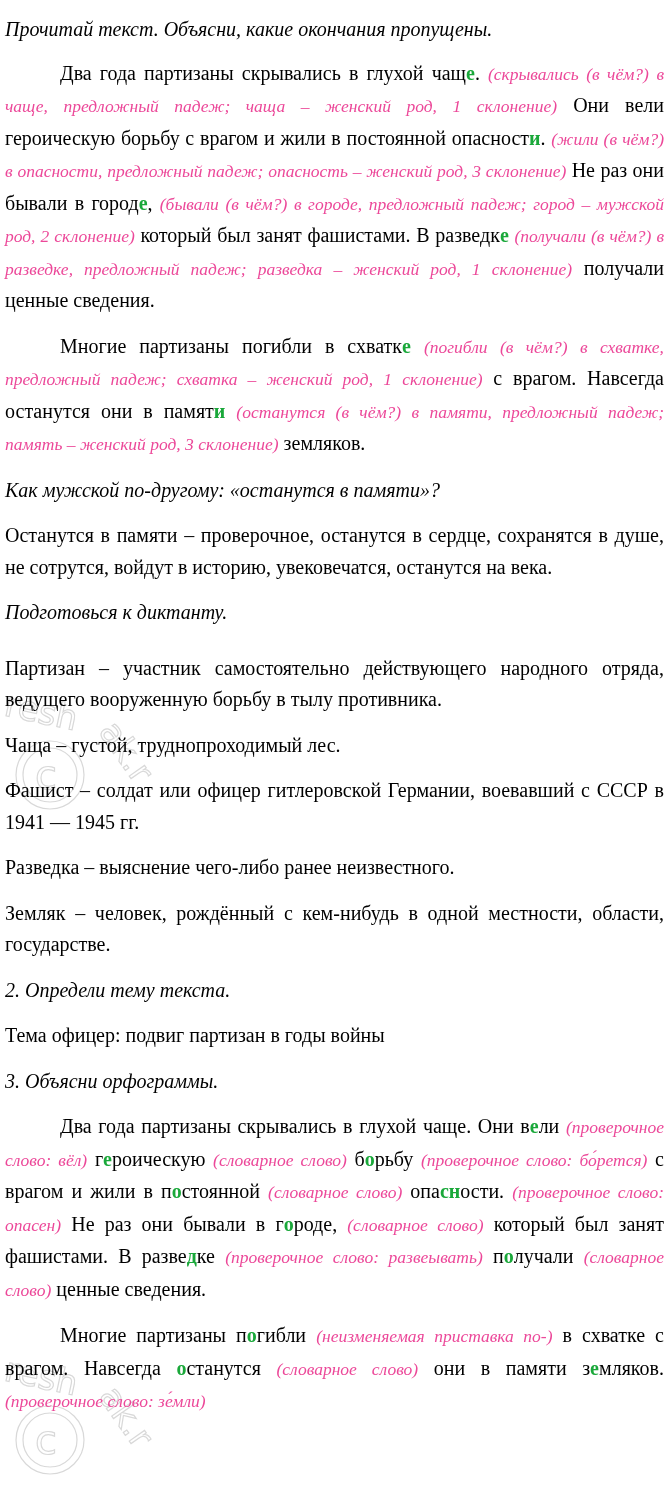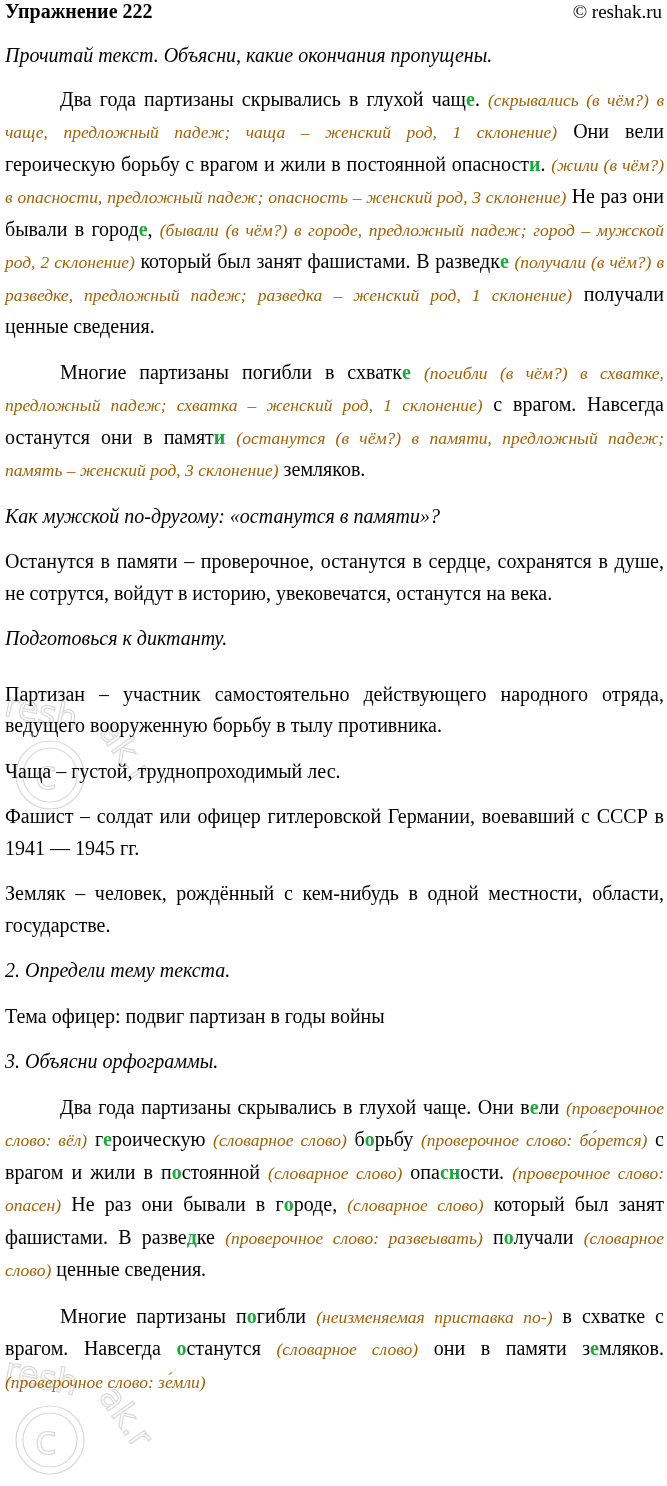--- a/index.html
+++ b/index.html
@@ -16,21 +16,21 @@
     display: flex; justify-content: space-between; align-items: baseline;
     height: 26px; padding-top: 0;
   }
   .header .title { font-weight: bold; font-size: 20px; line-height: 22px; }
   .header .copy { font-size: 19px; line-height: 22px; padding-right: 2px; }
   p { margin: 0; font-size: 20px; line-height: 31.5px; text-align: justify; }
   .task { font-style: italic; margin-top: 14px; }
   .indent { text-indent: 55px; }
   .gap { margin-top: 14px; }
   .gap-sm { margin-top: 24px; }
-  .note { font-style: italic; color: #a16207; font-size: 17.5px; }
+  .note { font-style: italic; color: #ec4899; font-size: 17.5px; }
   .g { color: #1aa83a; font-weight: bold; }
   .u { text-decoration-color: #8b7d4e; }
   .watermark {
     position: absolute; left: 0; width: 165px; height: 140px;
     pointer-events: none; z-index: 0; opacity: 0.55;
   }
 </style>
 </head>
 <body>
 
@@ -43,39 +43,36 @@
 </svg>
 <svg class="watermark" style="top:1350px" viewBox="0 0 165 140">
   <text x="4" y="38" font-size="34" fill="none" stroke="#b9b9b9" stroke-width="1.2" font-family="DejaVu Sans, sans-serif" transform="rotate(12 40 30)">resh</text>
   <text x="92" y="62" font-size="34" fill="none" stroke="#b9b9b9" stroke-width="1.2" font-family="DejaVu Sans, sans-serif" transform="rotate(55 110 60)">ak.r</text>
   <circle cx="50" cy="90" r="34" fill="none" stroke="#b9b9b9" stroke-width="1.2"></circle>
   <circle cx="50" cy="90" r="27" fill="none" stroke="#b9b9b9" stroke-width="1.2"></circle>
   <text x="35" y="104" font-size="40" fill="none" stroke="#b9b9b9" stroke-width="1.2" font-family="DejaVu Sans, sans-serif">c</text>
 </svg>
 
 <div class="page">
-  <div class="header">
-    <span class="title">Упражнение 222</span>
-    <span class="copy">© reshak.ru</span>
-  </div>
 
   <p class="task" style="">Прочитай текст. Объясни, какие окончания пропущены.</p>
 
   <p class="indent" style="margin-top:12px"><span>Два года партизаны скрывались в глухой чащ</span><span class="g">е</span><span>.</span> <span class="note">(скрывались (в чём?) в чаще, предложный падеж; чаща – женский род, 1 склонение)</span> <span>Они вели героическую борьбу с врагом и жили в постоянной опасност</span><span class="g">и</span><span>.</span> <span class="note">(жили (в чём?) в опасности, предложный падеж; опасность – женский род, 3 склонение)</span> <span>Не раз они бывали в город</span><span class="g">е</span><span>,</span> <span class="note">(бывали (в чём?) в городе, предложный падеж; город – мужской род, 2 склонение)</span> <span>который был занят фашистами. В разведк</span><span class="g">е</span> <span class="note">(получали (в чём?) в разведке, предложный падеж; разведка – женский род, 1 склонение)</span> <span>получали ценные сведения.</span></p>
 
   <p class="indent gap"><span>Многие партизаны погибли в схватк</span><span class="g">е</span> <span class="note">(погибли (в чём?) в схватке, предложный падеж; схватка – женский род, 1 склонение)</span> <span>с врагом. Навсегда останутся они в памят</span><span class="g">и</span> <span class="note">(останутся (в чём?) в памяти, предложный падеж; память – женский род, 3 склонение)</span> <span>земляков.</span></p>
 
   <p class="task gap">Как мужской по-другому: «останутся в памяти»?</p>
   <p class="gap">Останутся в памяти – проверочное, останутся в сердце, сохранятся в душе, не сотрутся, войдут в историю, увековечатся, останутся на века.</p>
 
   <p class="task gap">Подготовься к диктанту.</p>
 
   <p class="gap-sm">Партизан – участник самостоятельно действующего народного отряда, ведущего вооруженную борьбу в тылу противника.</p>
   <p class="gap">Чаща – густой, труднопроходимый лес.</p>
   <p class="gap">Фашист – солдат или офицер гитлеровской Германии, воевавший с СССР в 1941 — 1945 гг.</p>
+  <p class="gap">Разведка – выяснение чего-либо ранее неизвестного.</p>
   <p class="gap">Земляк – человек, рождённый с кем-нибудь в одной местности, области, государстве.</p>
 
   <p class="task gap">2. Определи тему текста.</p>
   <p class="gap">Тема офицер: подвиг партизан в годы войны</p>
 
   <p class="task gap">3. Объясни орфограммы.</p>
 
   <p class="indent gap"><span>Два года партизаны скрывались в глухой чаще. Они в</span><span class="g">е</span><span>ли </span><span class="note">(проверочное слово: вёл)</span><span> г</span><span class="g">е</span><span>роическую </span><span class="note">(словарное слово)</span><span> б</span><span class="g">о</span><span>рьбу </span><span class="note">(проверочное слово: бо́рется)</span><span> с врагом и жили в п</span><span class="g">о</span><span>стоянной </span><span class="note">(словарное слово)</span><span> опа</span><span class="g">сн</span><span>ости. </span><span class="note"><span>(проверочное слово: опа</span><span class="u">сен</span><span>)</span></span><span> Не раз они бывали в г</span><span class="g">о</span><span>роде, </span><span class="note">(словарное слово)</span><span> который был занят фашистами. В разве</span><span class="g">д</span><span>ке </span><span class="note"><span>(проверочное слово: разве</span><span class="u">ы</span><span>вать)</span></span><span> п</span><span class="g">о</span><span>лучали </span><span class="note">(словарное слово)</span><span> ценные сведения.</span></p>
 
   <p class="indent gap"><span>Многие партизаны п</span><span class="g">о</span><span>гибли </span><span class="note">(неизменяемая приставка по-)</span><span> в схватке с врагом. Навсегда </span><span class="g">о</span><span>станутся </span><span class="note">(словарное слово)</span><span> они в памяти з</span><span class="g">е</span><span>мляков. </span><span class="note">(проверочное слово: зе́мли)</span></p>

